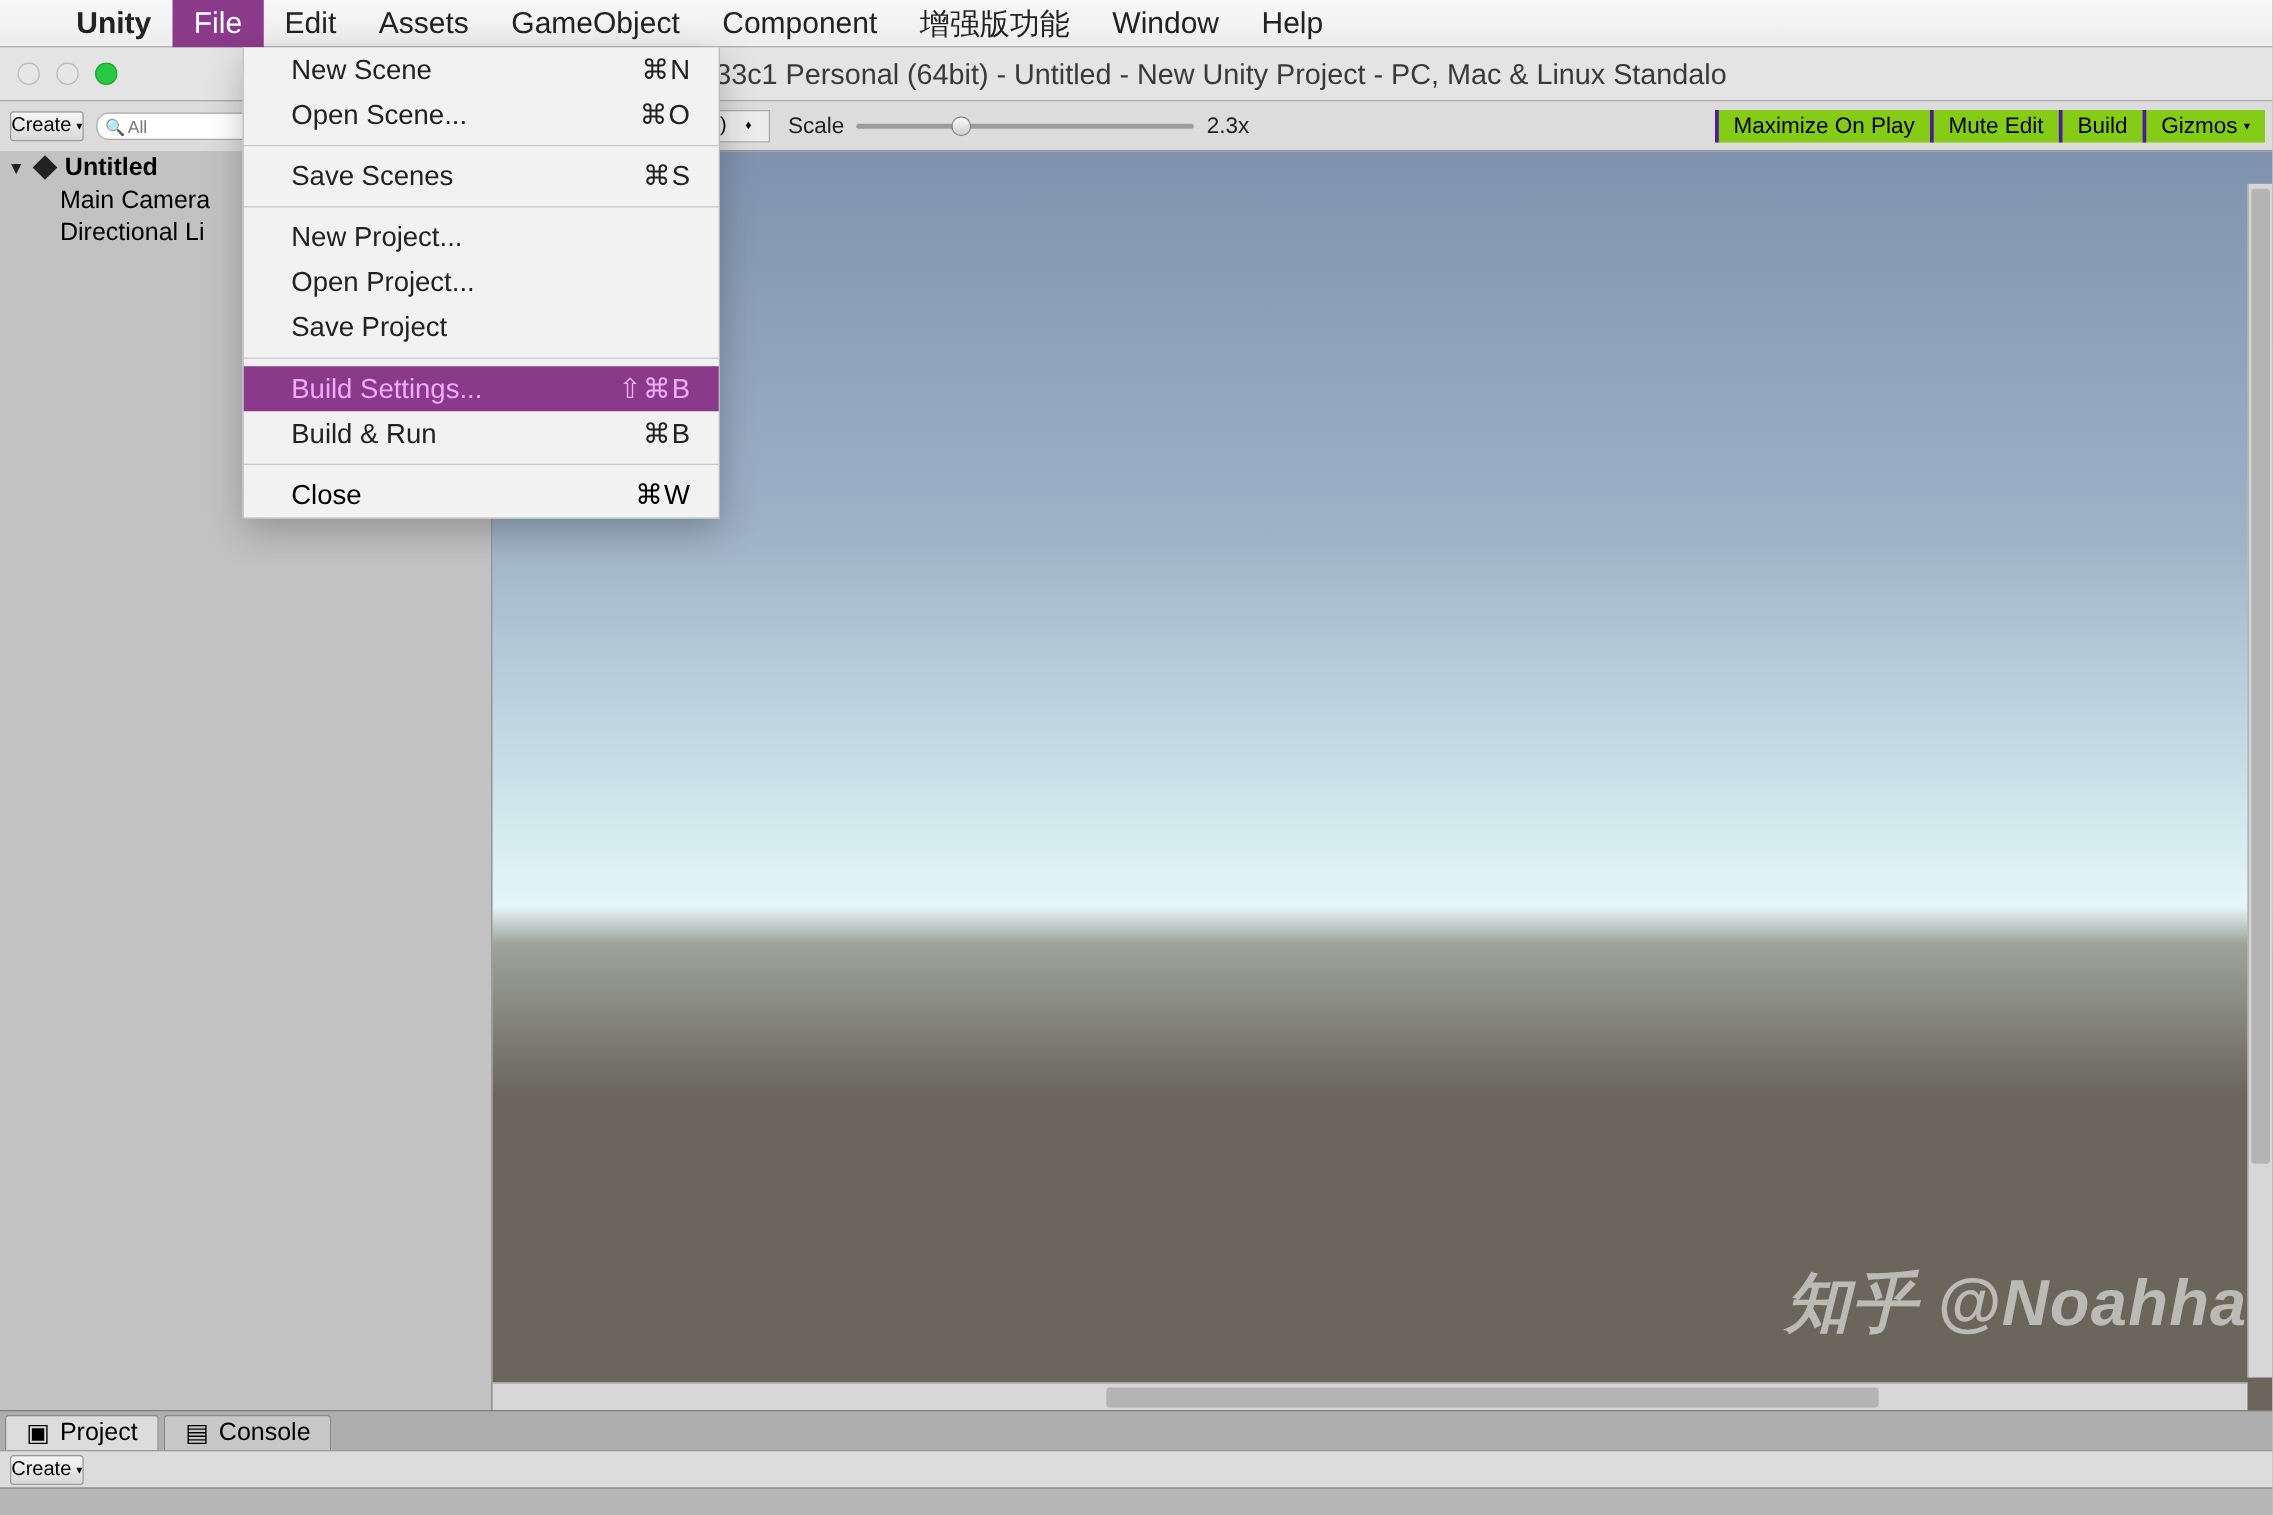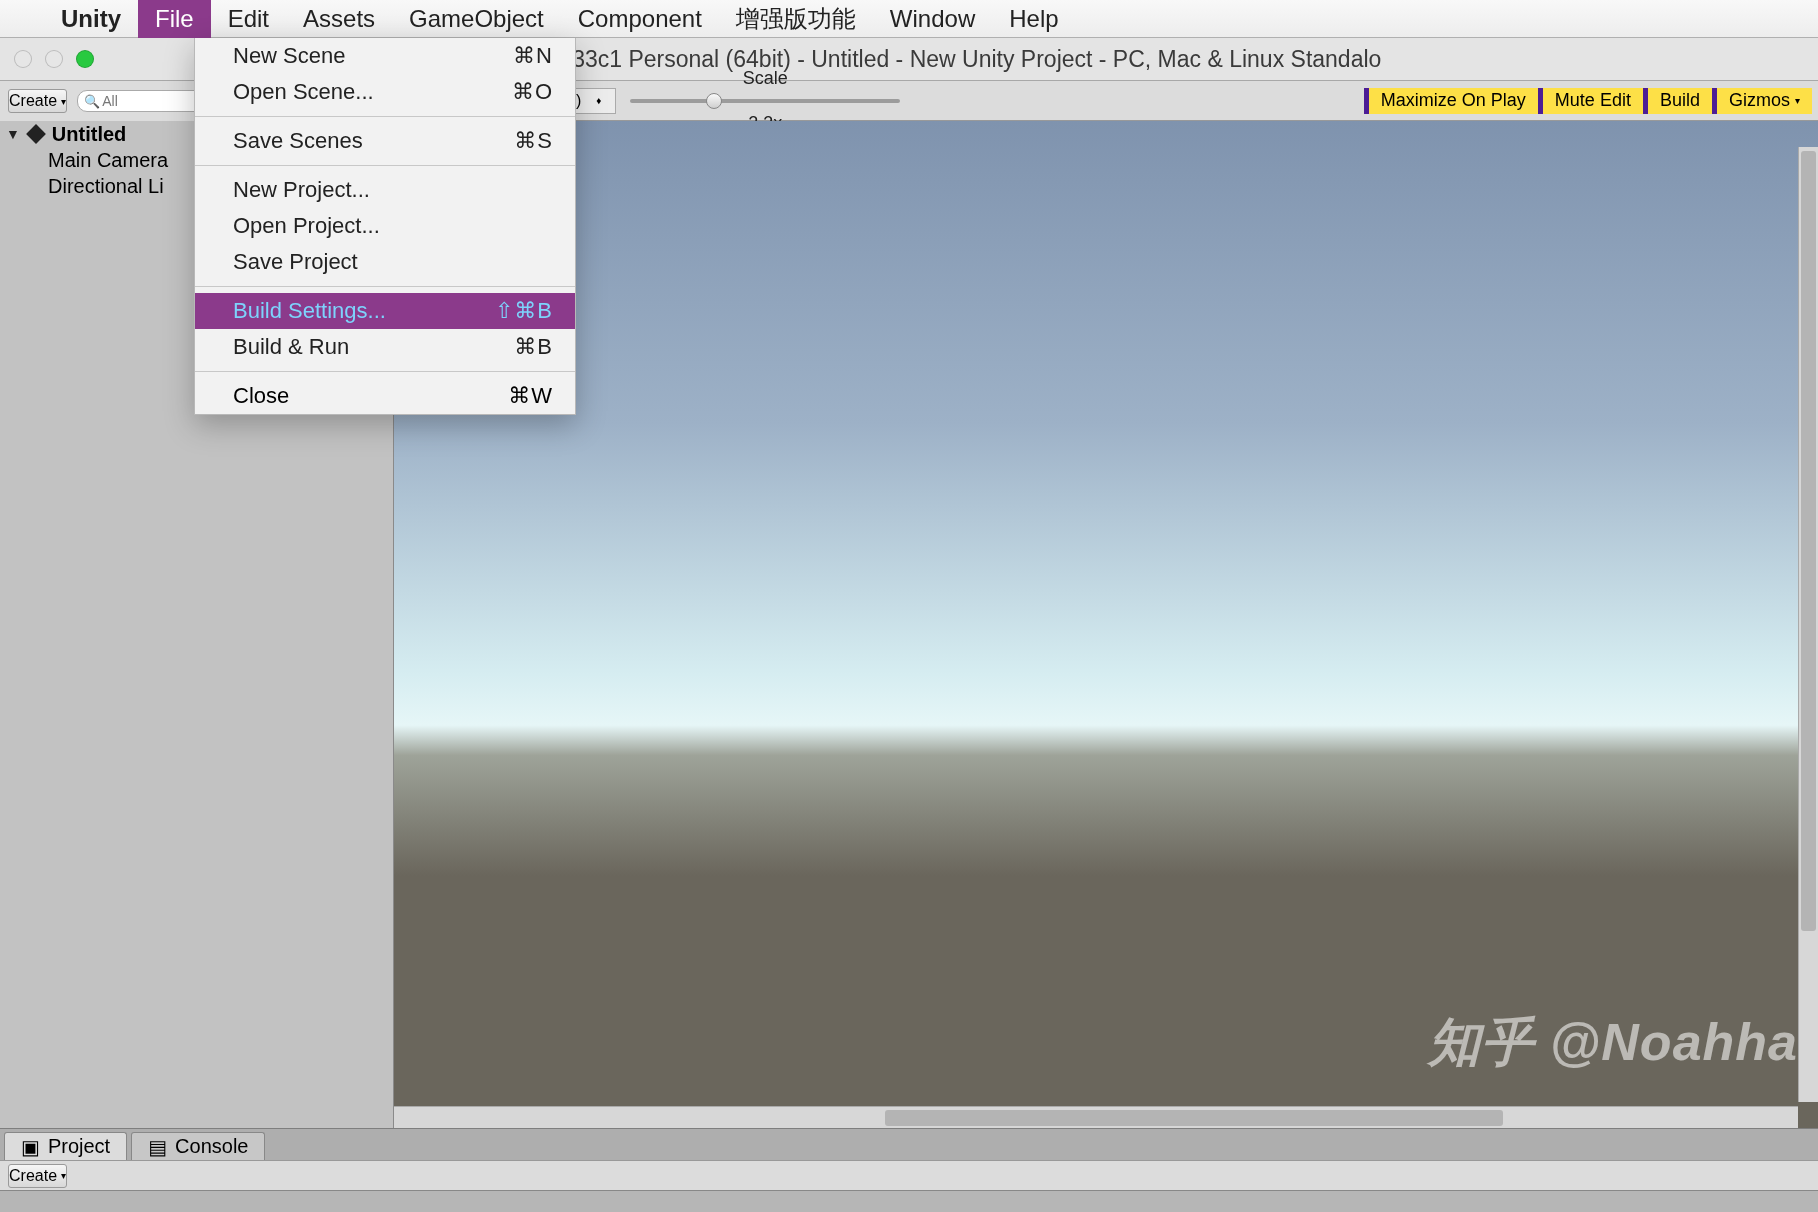--- a/index.html
+++ b/index.html
@@ -9,21 +9,21 @@
   .menubar { height: 38px; background: linear-gradient(#f8f8f8, #ededed); display: flex; align-items: flex-start; padding-left: 22px; border-bottom: 1px solid #b0b0b0; font-size: 24px; color: #222; }
   .apple { font-size: 24px; margin-right: 22px; }
   .menubar .item { padding: 6px 17px; height: 38px; display: flex; align-items: center; cursor: default; }
   .menubar .item.bold { font-weight: 700; }
   .menubar .item.active { background: #8b3a8b; color: #fff; }
 
   
   .dropdown { position: absolute; left: 194px; top: 38px; width: 382px; background: #f2f2f2; border: 1px solid #b8b8b8; border-top: none; box-shadow: 0 10px 28px rgba(0,0,0,.25); z-index: 1000; }
   .dropdown .row { display: flex; justify-content: space-between; align-items: center; height: 36px; padding: 0 22px 0 38px; font-size: 22px; color: #222; }
   .dropdown .row.disabled { color: #000000; }
-  .dropdown .row.hl { background: #8b3a8b; color: #7dd3fc; }
+  .dropdown .row.hl { background: #8b3a8b; color: #f0abfc; }
   .dropdown .sep { height: 1px; background: #c8c8c8; margin: 6px 0; }
   .dropdown .sc { font-size: 22px; letter-spacing: 1px; }
 
   
   .titlebar { height: 43px; background: #e4e4e4; border-bottom: 1px solid #a8a8a8; display: flex; align-items: center; position: relative; }
   .traffic { display: flex; gap: 13px; padding-left: 14px; }
   .dot { width: 18px; height: 18px; border-radius: 50%; border: 1px solid rgba(0,0,0,.18); }
   .dot.close { background: #e6e6e6; }
   .dot.min  { background: #e6e6e6; }
   .dot.max  { background: #28c940; }
@@ -33,25 +33,25 @@
   .toolrow { height: 40px; display: flex; }
   .hier-head { width: 394px; background: #dcdcdc; border-right: 1px solid #8a8a8a; display: flex; align-items: center; gap: 10px; padding: 0 8px; }
   .btn { background: linear-gradient(#f6f6f6,#d8d8d8); border: 1px solid #9a9a9a; border-radius: 3px; font-size: 16px; padding: 2px 0; display: inline-flex; align-items: center; gap: 4px; }
   .tri { font-size: 10px; }
   .search { flex: 1; display: flex; align-items: center; background: #fff; border: 1px solid #aaa; border-radius: 10px; height: 22px; padding: 0 6px; font-size: 14px; color: #777; }
   .search .mag { font-size: 13px; margin-right: 2px; }
 
   .game-head { flex: 1; background: #dcdcdc; display: flex; align-items: center; position: relative; border-bottom: 1px solid #999; }
   .mini { background: #e5e5e5; border: 1px solid #aaa; font-size: 16px; padding: 2px 14px; display: flex; align-items: center; gap: 3px; height: 26px; }
   .mini.sel { background: #ececec; }
-  .slider { display: flex; align-items: center; gap: 10px; margin-left: 14px; flex-direction: column; }
+  .slider { display: flex; align-items: center; gap: 10px; margin-left: 14px; }
   .track { width: 270px; height: 4px; background: #9c9c9c; border-radius: 2px; position: relative; }
   .thumb { position: absolute; top: -6px; width: 16px; height: 16px; border-radius: 50%; background: linear-gradient(#fafafa,#cfcfcf); border: 1px solid #888; }
   .gh-right { position: absolute; right: 6px; display: flex; align-items: center; gap: 0; }
-  .toggle { font-size: 18px; padding: 2px 12px; border-left: 5px solid #4c1d95; height: 26px; display: flex; align-items: center; background: #fde047; }
+  .toggle { font-size: 18px; padding: 2px 12px; border-left: 3px solid #4c1d95; height: 26px; display: flex; align-items: center; background: #84cc16; }
 
   .label { font-size: 18px; color: #222; }
 
   
   .main { display: flex; height: 1007px; }
   .hierarchy { width: 394px; background: #c2c2c2; border-right: 1px solid #8a8a8a; }
   .hi-row { display: flex; align-items: center; gap: 6px; height: 26px; padding-left: 6px; font-size: 20px; }
   .hi-row.root { font-weight: 700; }
   .hi-row.child { padding-left: 48px; font-weight: 400; }
   .unity-cube { width: 20px; height: 20px; background: #222; display: inline-block; transform: rotate(45deg) scale(.7); }

